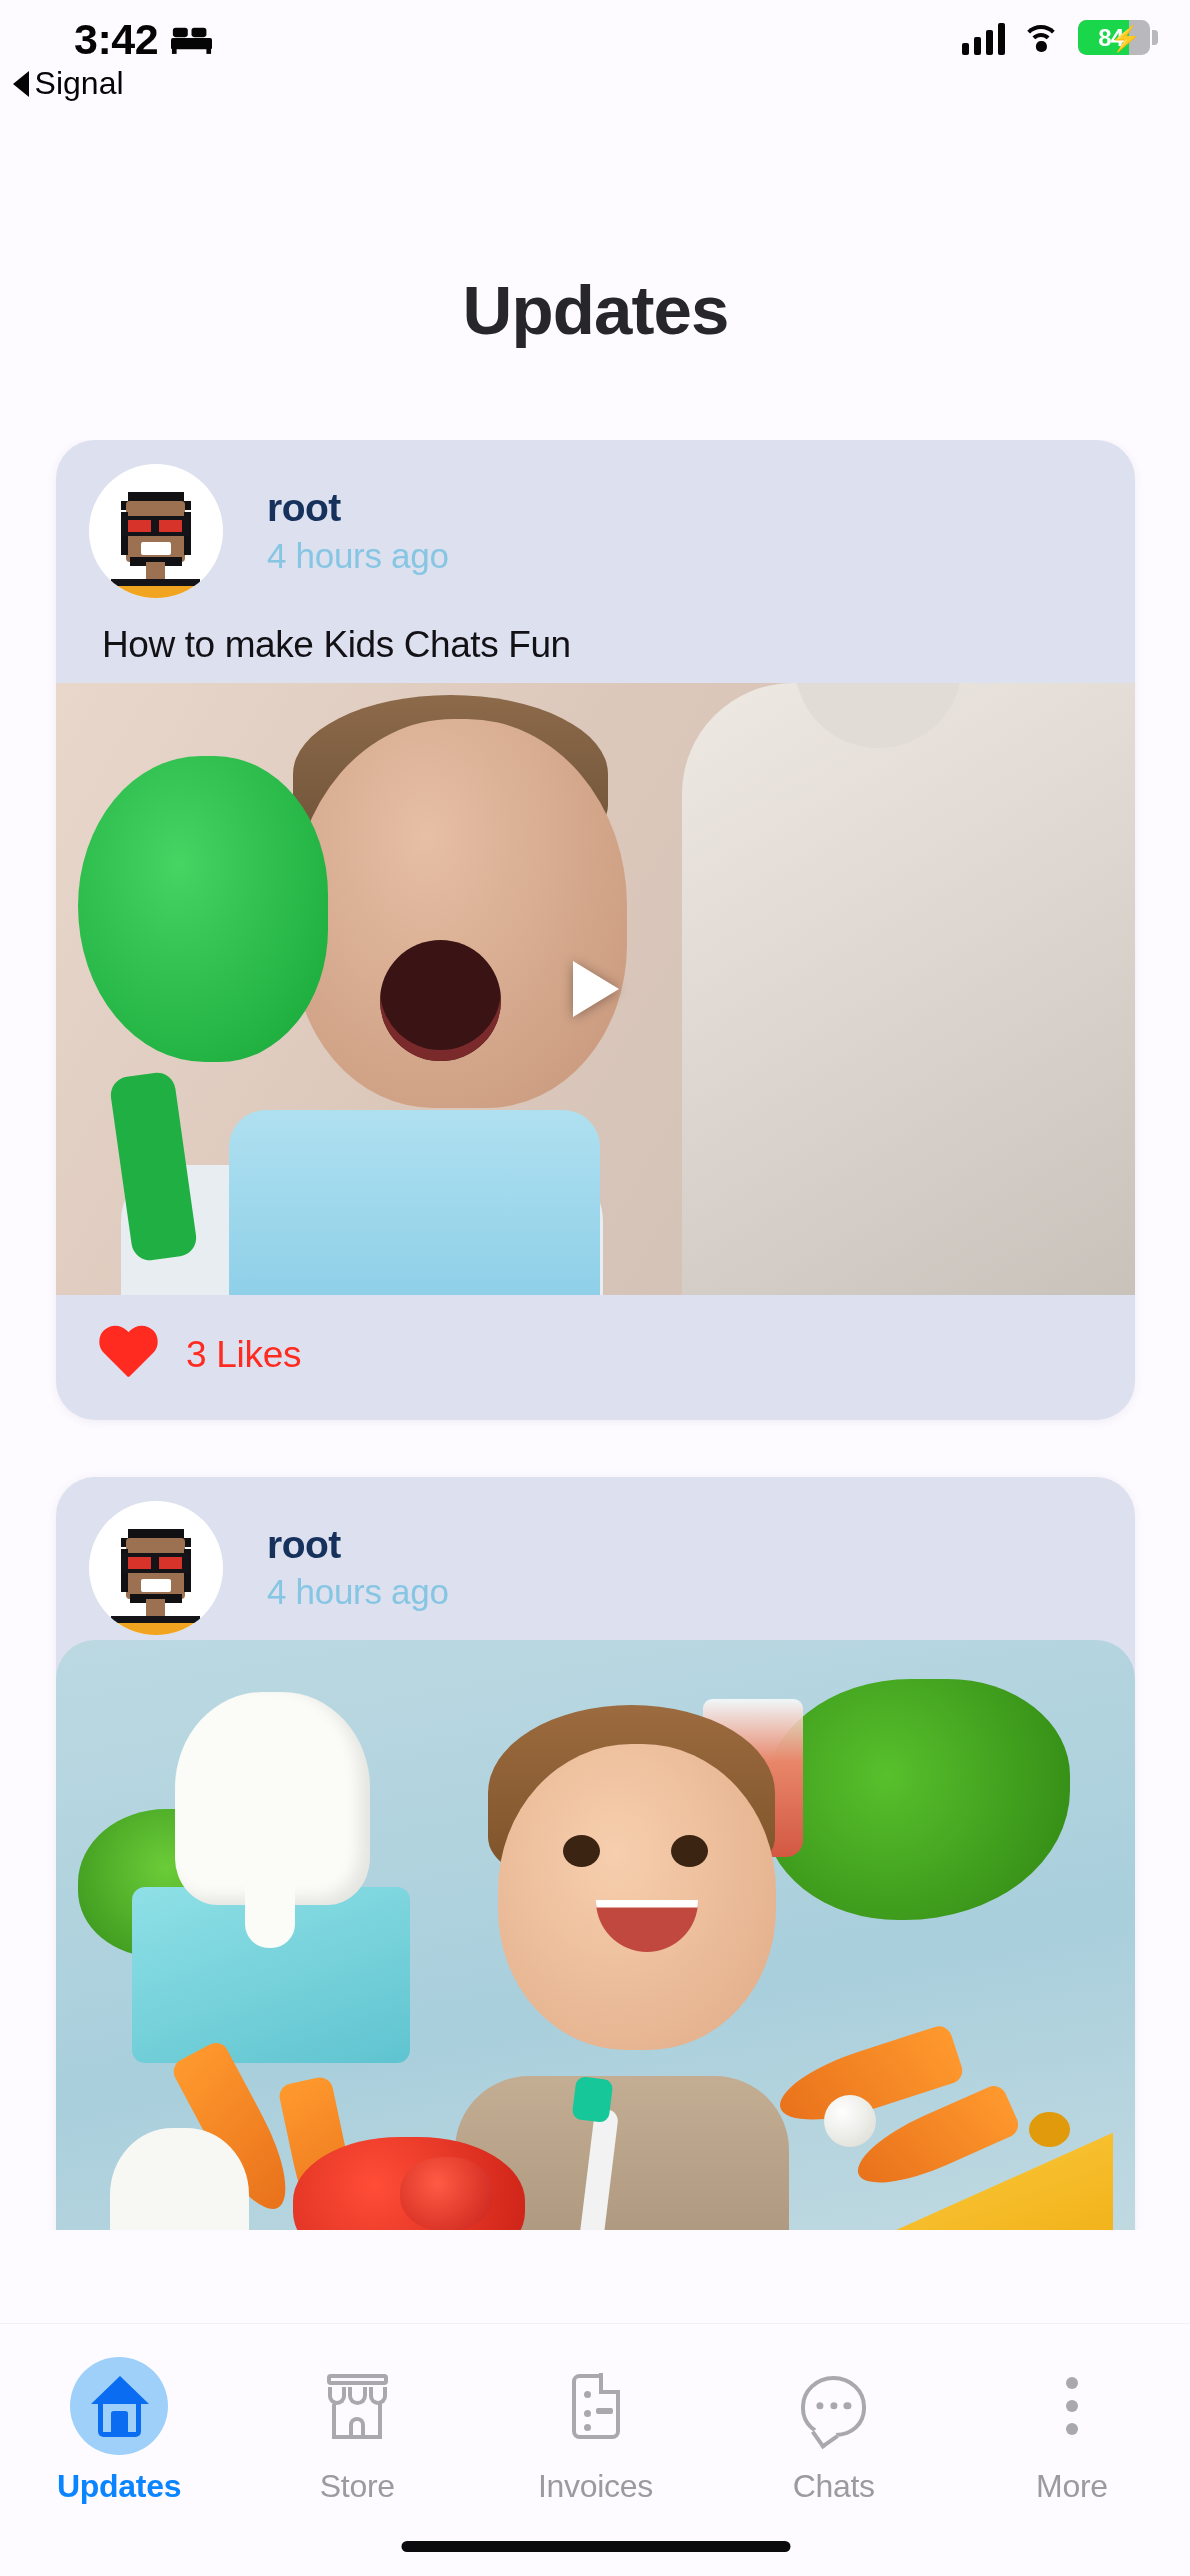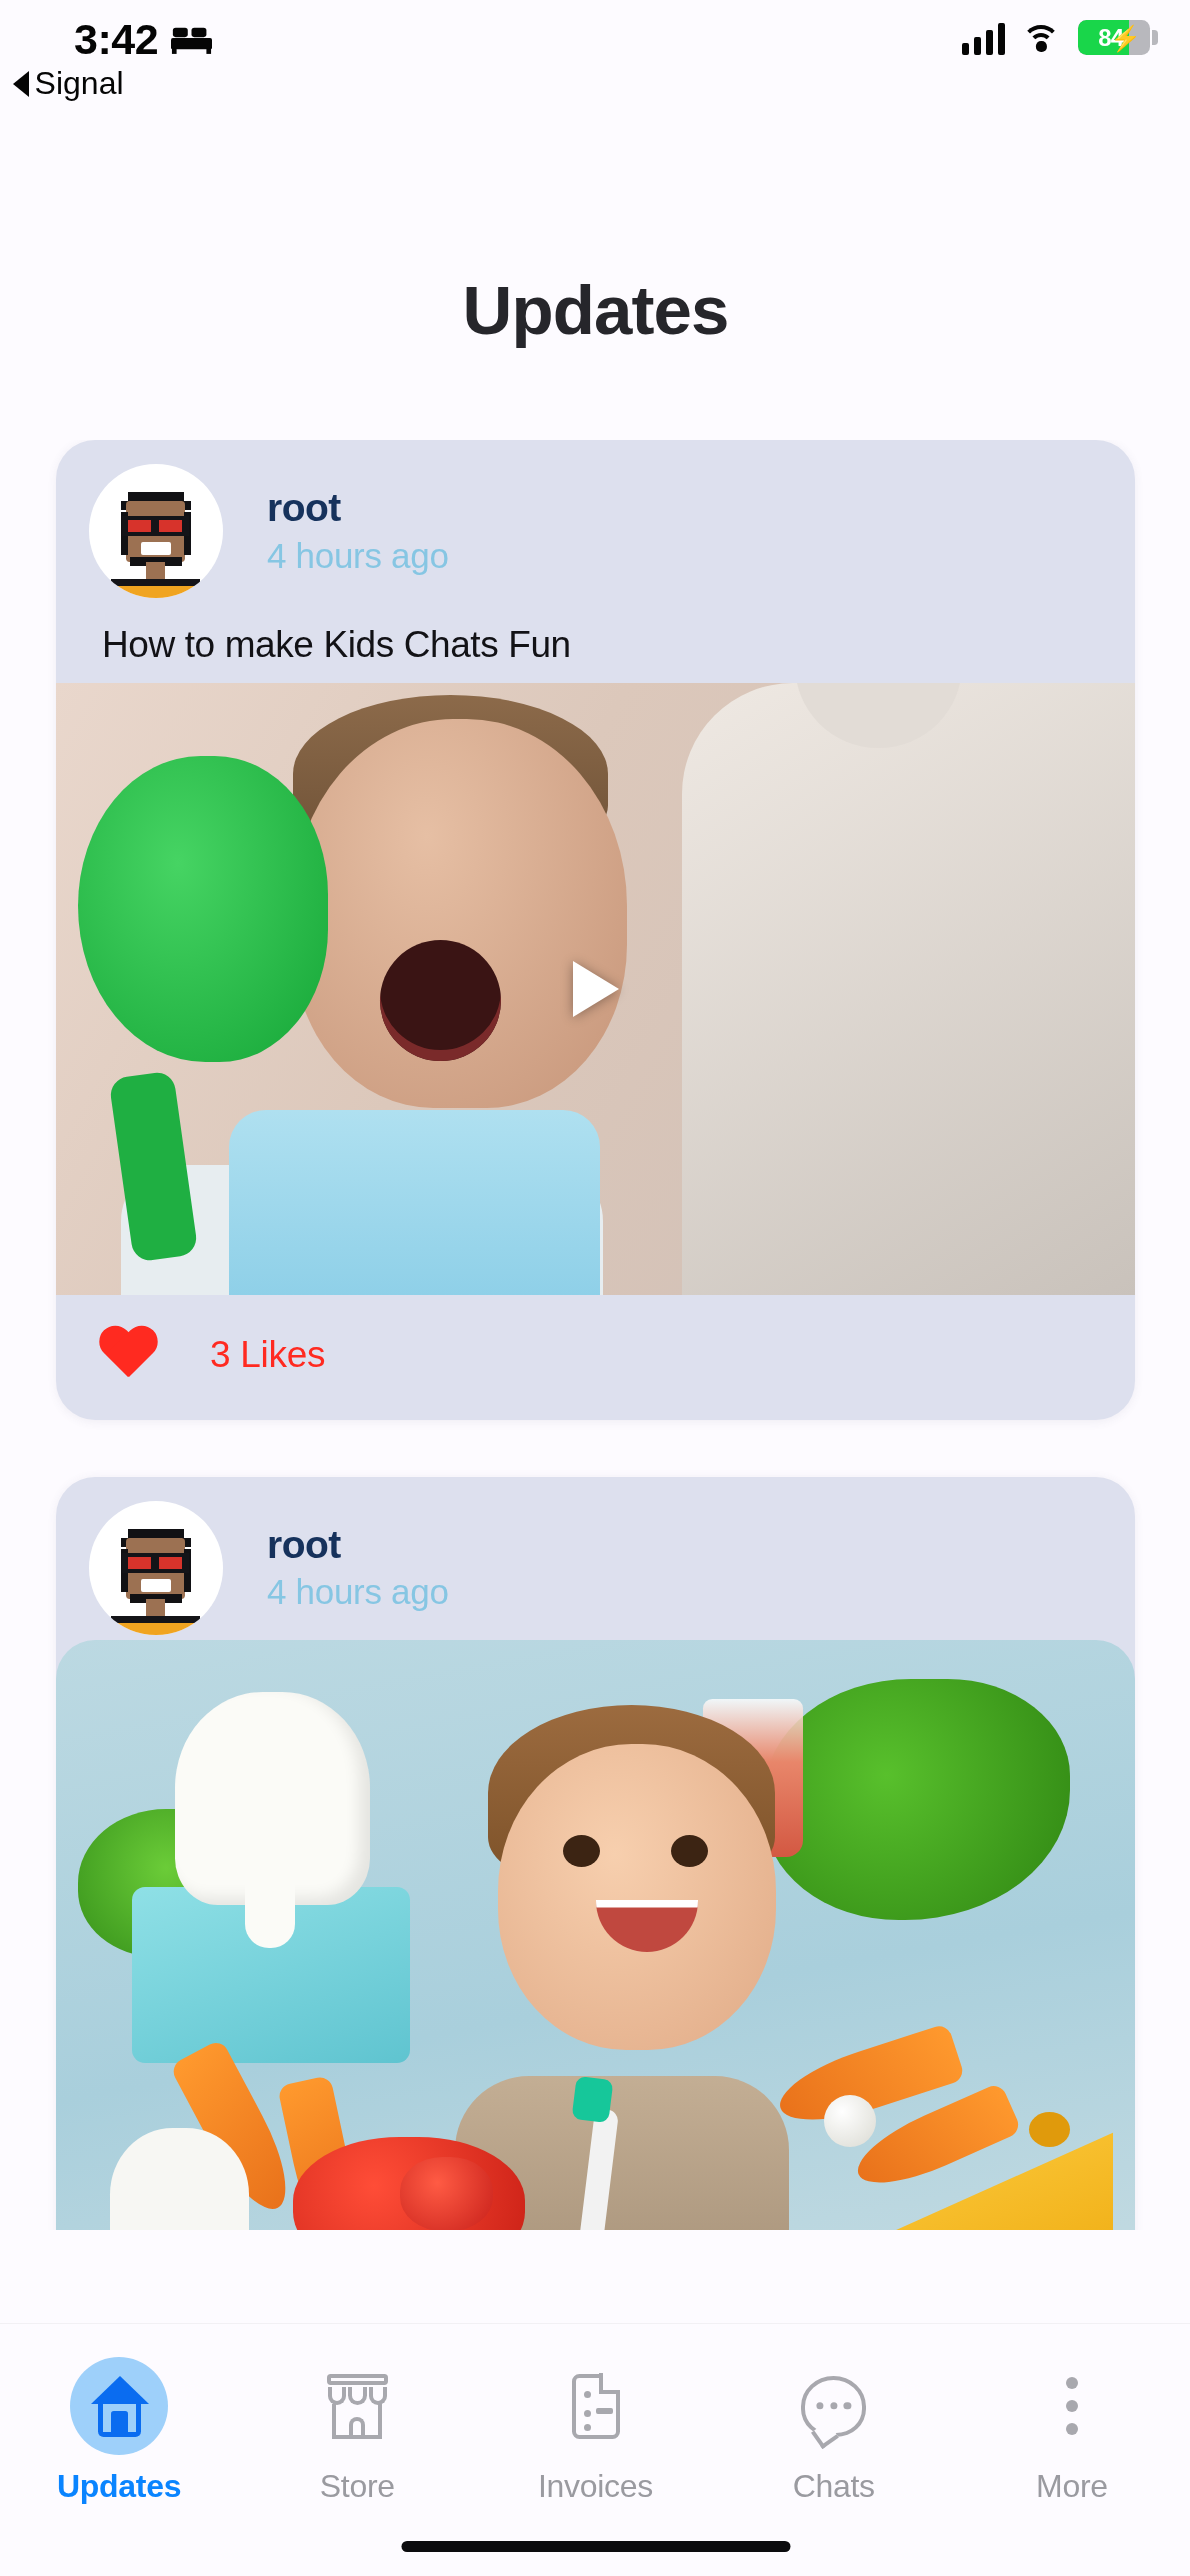--- a/index.html
+++ b/index.html
@@ -104,21 +104,21 @@
   }
   .card-actions { display:flex; align-items:center; padding:32px 41px 37px 41px; }
   .act-left { display:flex; align-items:center; gap:28px; flex:0 0 auto; }
   .heart { width:61px; height:56px; position:relative; }
   .heart:before, .heart:after {
     content:""; position:absolute; top:0; width:32px; height:50px;
     background:#FF2A20; border-radius:32px 32px 0 0;
   }
   .heart:before { left:31px; transform:rotate(-45deg); transform-origin:0 100%; }
   .heart:after { left:0; transform:rotate(45deg); transform-origin:100% 100%; }
-  .likes-label { font-size:37px; color:#FF2A20; font-weight:400; letter-spacing:-0.3px;margin-left:24px; }
+  .likes-label { font-size:37px; color:#FF2A20; font-weight:400; letter-spacing:-0.3px; }
   .act-right { display:flex; align-items:center; gap:32px; margin-left:auto; }
   .cmt-icon { width:57px; height:52px; position:relative; }
   .cmt-box { position:absolute; left:0; top:0; width:57px; height:43px; border:5.6px solid #174A73; border-radius:4.6px; background:transparent; }
   .cmt-tail { position:absolute; left:35px; top:41px; width:0;height:0;
     border-left:7.4px solid #174A73; border-bottom:15px solid transparent; border-right:7.4px solid transparent; }
   .cmt-l { position:absolute; left:10.2px; width:37px; height:4.6px; background:#174A73; }
   .cmt-l1 { top:10.2px; } .cmt-l2 { top:19.5px; } .cmt-l3 { top:29px; }
   .cmt-label { font-size:37px; font-weight:700; color:#101014; letter-spacing:-0.4px; }
 
   

